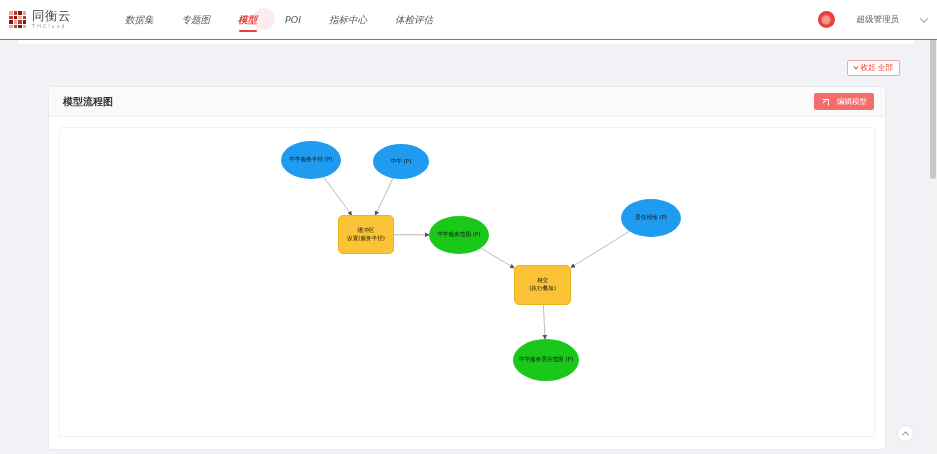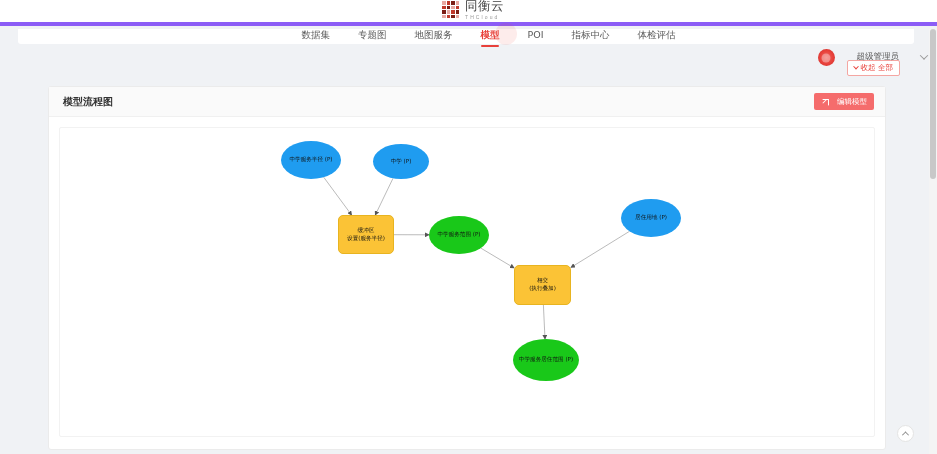--- a/index.html
+++ b/index.html
@@ -6,26 +6,25 @@
   html, body {
     width: 937px; height: 454px;
     background: #f0f2f5;
     font-family: "Liberation Sans", "DejaVu Sans", sans-serif;
     overflow: hidden;
   }
 
   
   .topbar {
     position: absolute; top: 0; left: 0;
-    width: 937px; height: 26px;
+    width: 937px; height: 40px;
     background: #ffffff;
-    border-bottom: 4px solid #8b5cf6;
+    border-bottom: 1px solid #8b5cf6;
     display: flex; align-items: center;
     z-index: 20;
-    flex-direction: column;
   }
   .brand { display: flex; align-items: center; margin-left: 9px; }
   .brand-mark {
     width: 17px; height: 17px;
     display: grid;
     grid-template-columns: repeat(4, 1fr);
     grid-template-rows: repeat(4, 1fr);
     gap: 1px;
   }
   .brand-mark i { display: block; background: #c0392b; }
@@ -34,21 +33,21 @@
   .brand-text { margin-left: 6px; line-height: 1; }
   .brand-cn {
     font-size: 12.5px; color: #3f3f3f; letter-spacing: .5px;
     font-family: "DejaVu Sans", sans-serif;
   }
   .brand-en {
     font-size: 5px; color: #9a9a9a; letter-spacing: 2.1px;
     margin-top: 2px;
   }
 
-  .nav { display: flex; align-items: center; margin-left: 40px; height: 29px; }
+  .nav { display: flex; align-items: center; margin-left: 40px; height: 29px; font-style: italic; }
   .nav-item {
     position: relative;
     font-size: 9.5px;
     color: #5a5a5a;
     padding: 0 14px;
     height: 29px;
     line-height: 29px;
     white-space: nowrap;
     cursor: pointer;
     font-family: "DejaVu Sans", sans-serif;
@@ -265,21 +264,20 @@
     </div>
     <div class="brand-text">
       <div class="brand-cn">同衡云</div>
       <div class="brand-en">THCloud</div>
     </div>
   </div>
 
   <div class="nav">
     <div class="nav-item">数据集</div>
     <div class="nav-item">专题图</div>
-    <div class="nav-item">地图服务</div>
     <div class="nav-item active">
       <span>模型</span>
       <span class="blob"></span>
     </div>
     <div class="nav-item">POI</div>
     <div class="nav-item">指标中心</div>
     <div class="nav-item">体检评估</div>
   </div>
 
   <div class="user-area">

